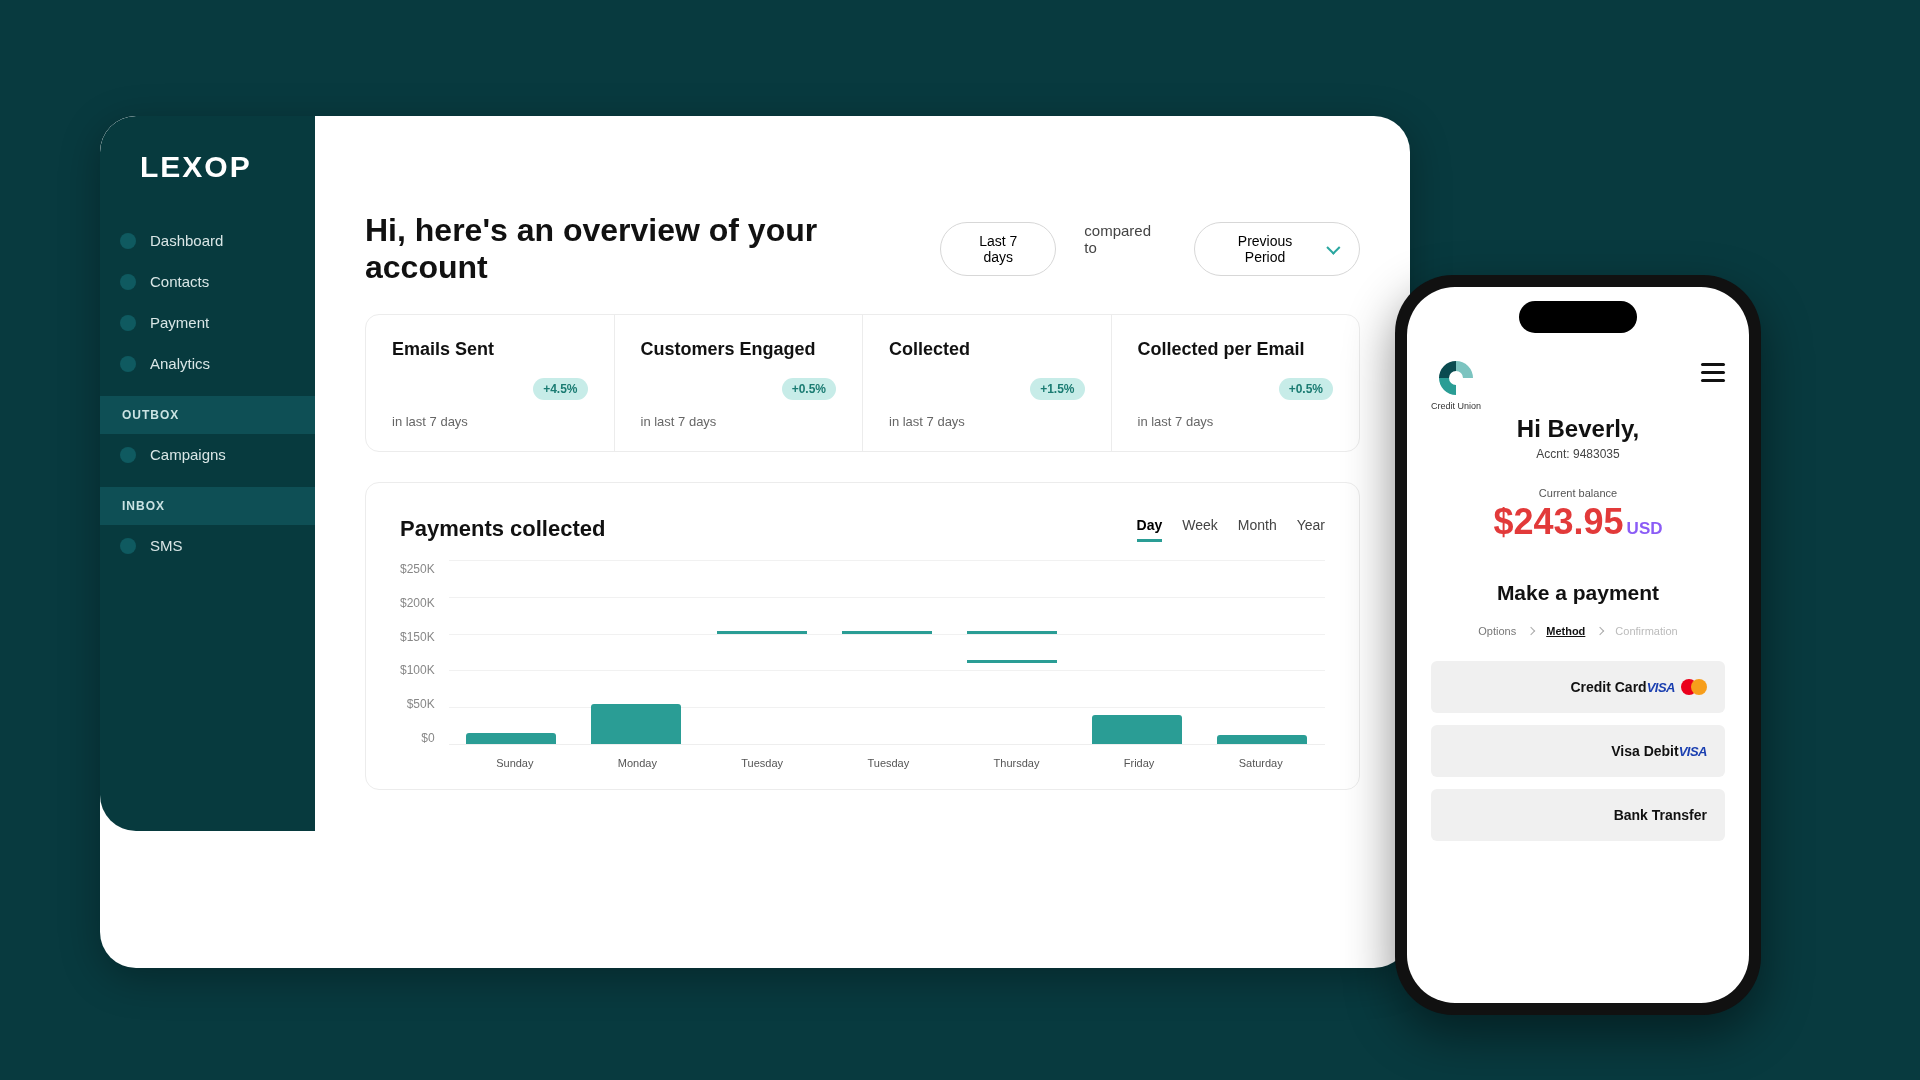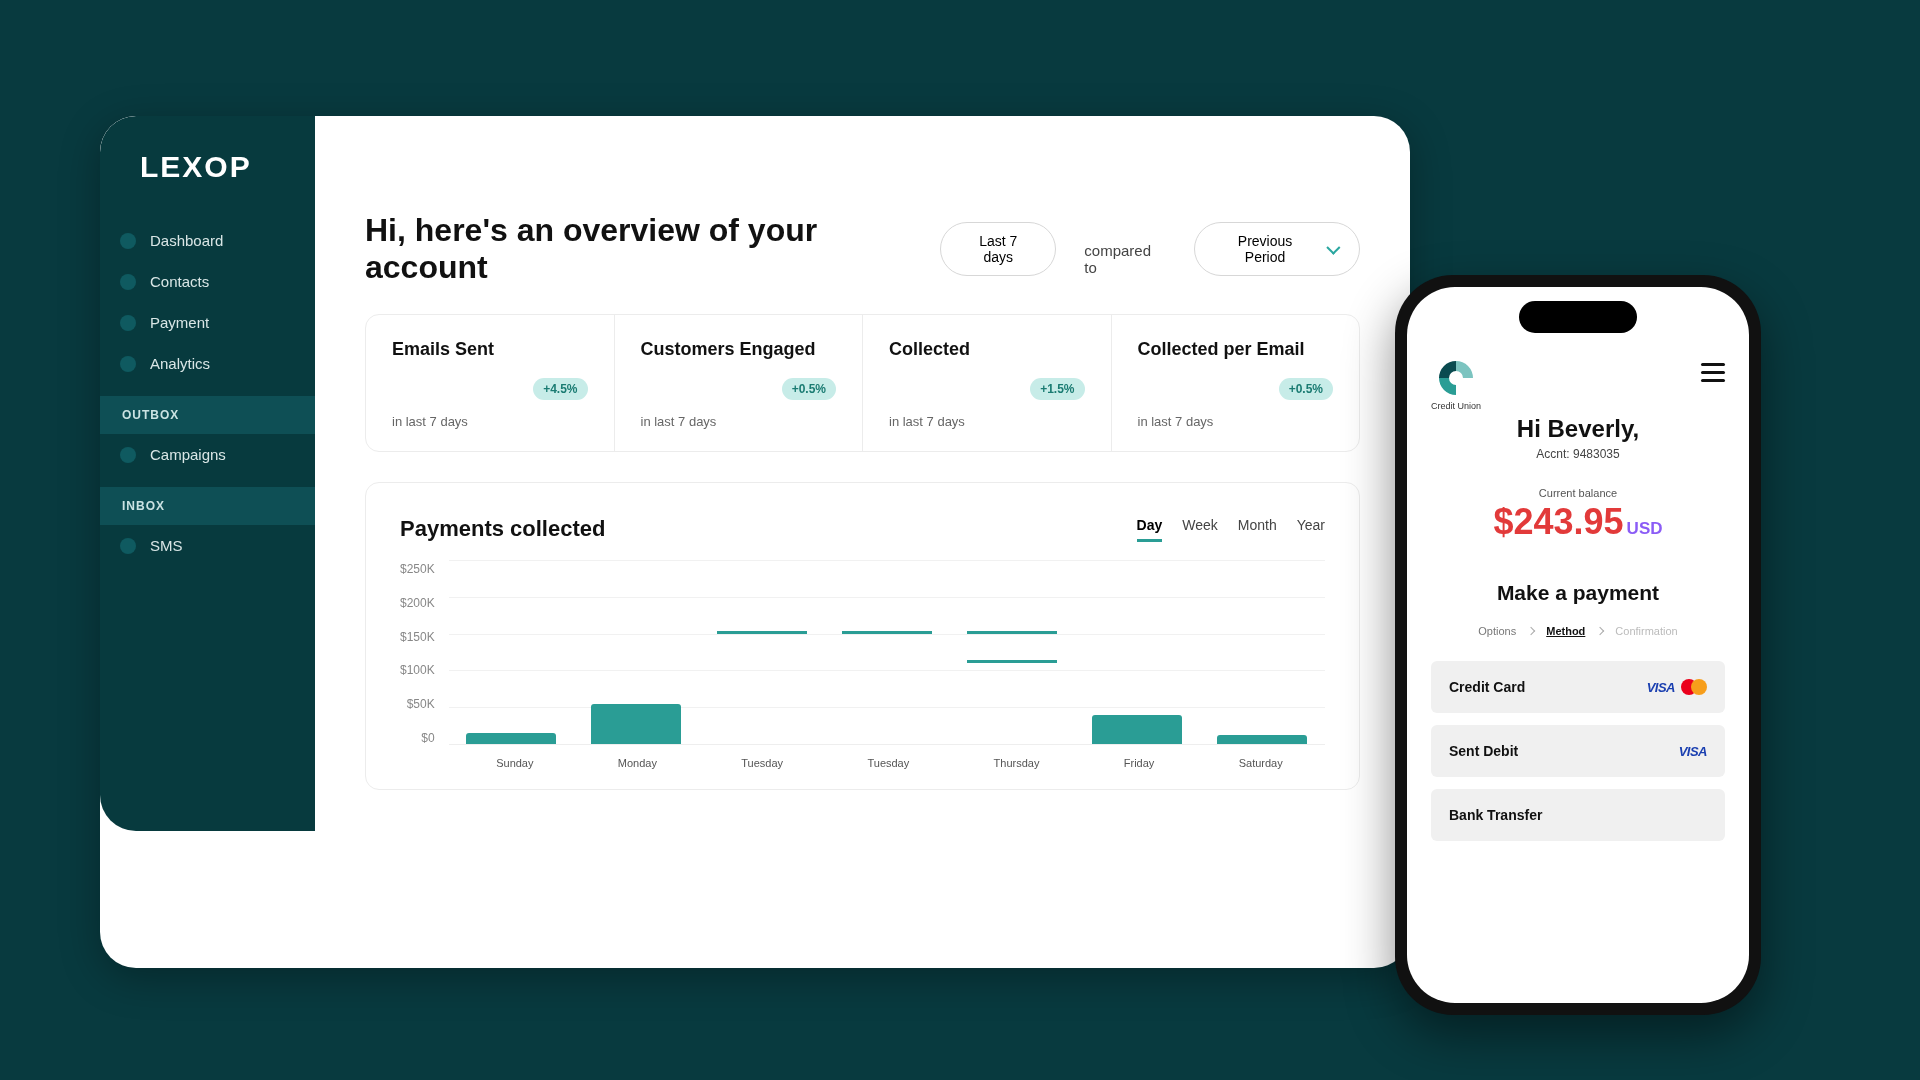--- a/index.html
+++ b/index.html
@@ -87,21 +87,21 @@
     margin-top: 48px;
     margin-bottom: 28px;
   }
   .page-title {
     font-size: 32px;
     font-weight: 700;
     color: #111;
   }
   .filter-group {
     display: flex;
-    align-items: flex-end;
+    align-items: flex-start;
     gap: 28px;
     font-size: 15px;
     color: #444;
   }
   .pill-btn {
     border: 1px solid #d7d7d7;
     border-radius: 999px;
     padding: 10px 22px;
     background: #fff;
     cursor: pointer;
@@ -295,21 +295,21 @@
   }
   .step.active { color: #111; text-decoration: underline; font-weight: 600;}
   .step-chevron { width: 6px; height: 6px; border-right: 1.5px solid #aaa; border-bottom: 1.5px solid #aaa; transform: rotate(-45deg);}
 
   .pm-list { margin-top: 24px; display: flex; flex-direction: column; gap: 12px; }
   .pm-item {
     background: #f0f0f0;
     border-radius: 6px;
     padding: 18px 18px;
     display: flex;
-    justify-content: space-between;
+    justify-content: flex-end;
     align-items: center;
     font-size: 14px;
     font-weight: 700;
     color: #111;
     cursor: pointer;
   }
   .card-brands { display: flex; gap: 6px; align-items: center;}
   .visa-mark { font-size: 13px; font-weight: 800; font-style: italic; color: #1a3fb0; letter-spacing: -0.5px;}
   .mc-mark { display: inline-flex; }
   .mc-circle { width: 16px; height: 16px; border-radius: 50%; }
@@ -516,21 +516,21 @@
         <span>Credit Card</span>
         <span class="card-brands">
           <span class="visa-mark">VISA</span>
           <span class="mc-mark">
             <span class="mc-circle mc-red"></span>
               <span class="mc-circle mc-yellow"></span>
           </span>
         </span>
       </div>
       <div class="pm-item">
-        <span>Sent Debit</span>
+        <span>Visa Debit</span>
         <span class="card-brands">
           <span class="visa-mark">VISA</span>
         </span>
       </div>
       <div class="pm-item">
         <span>Bank Transfer</span>
       </div>
     </div>
 
   </div>

